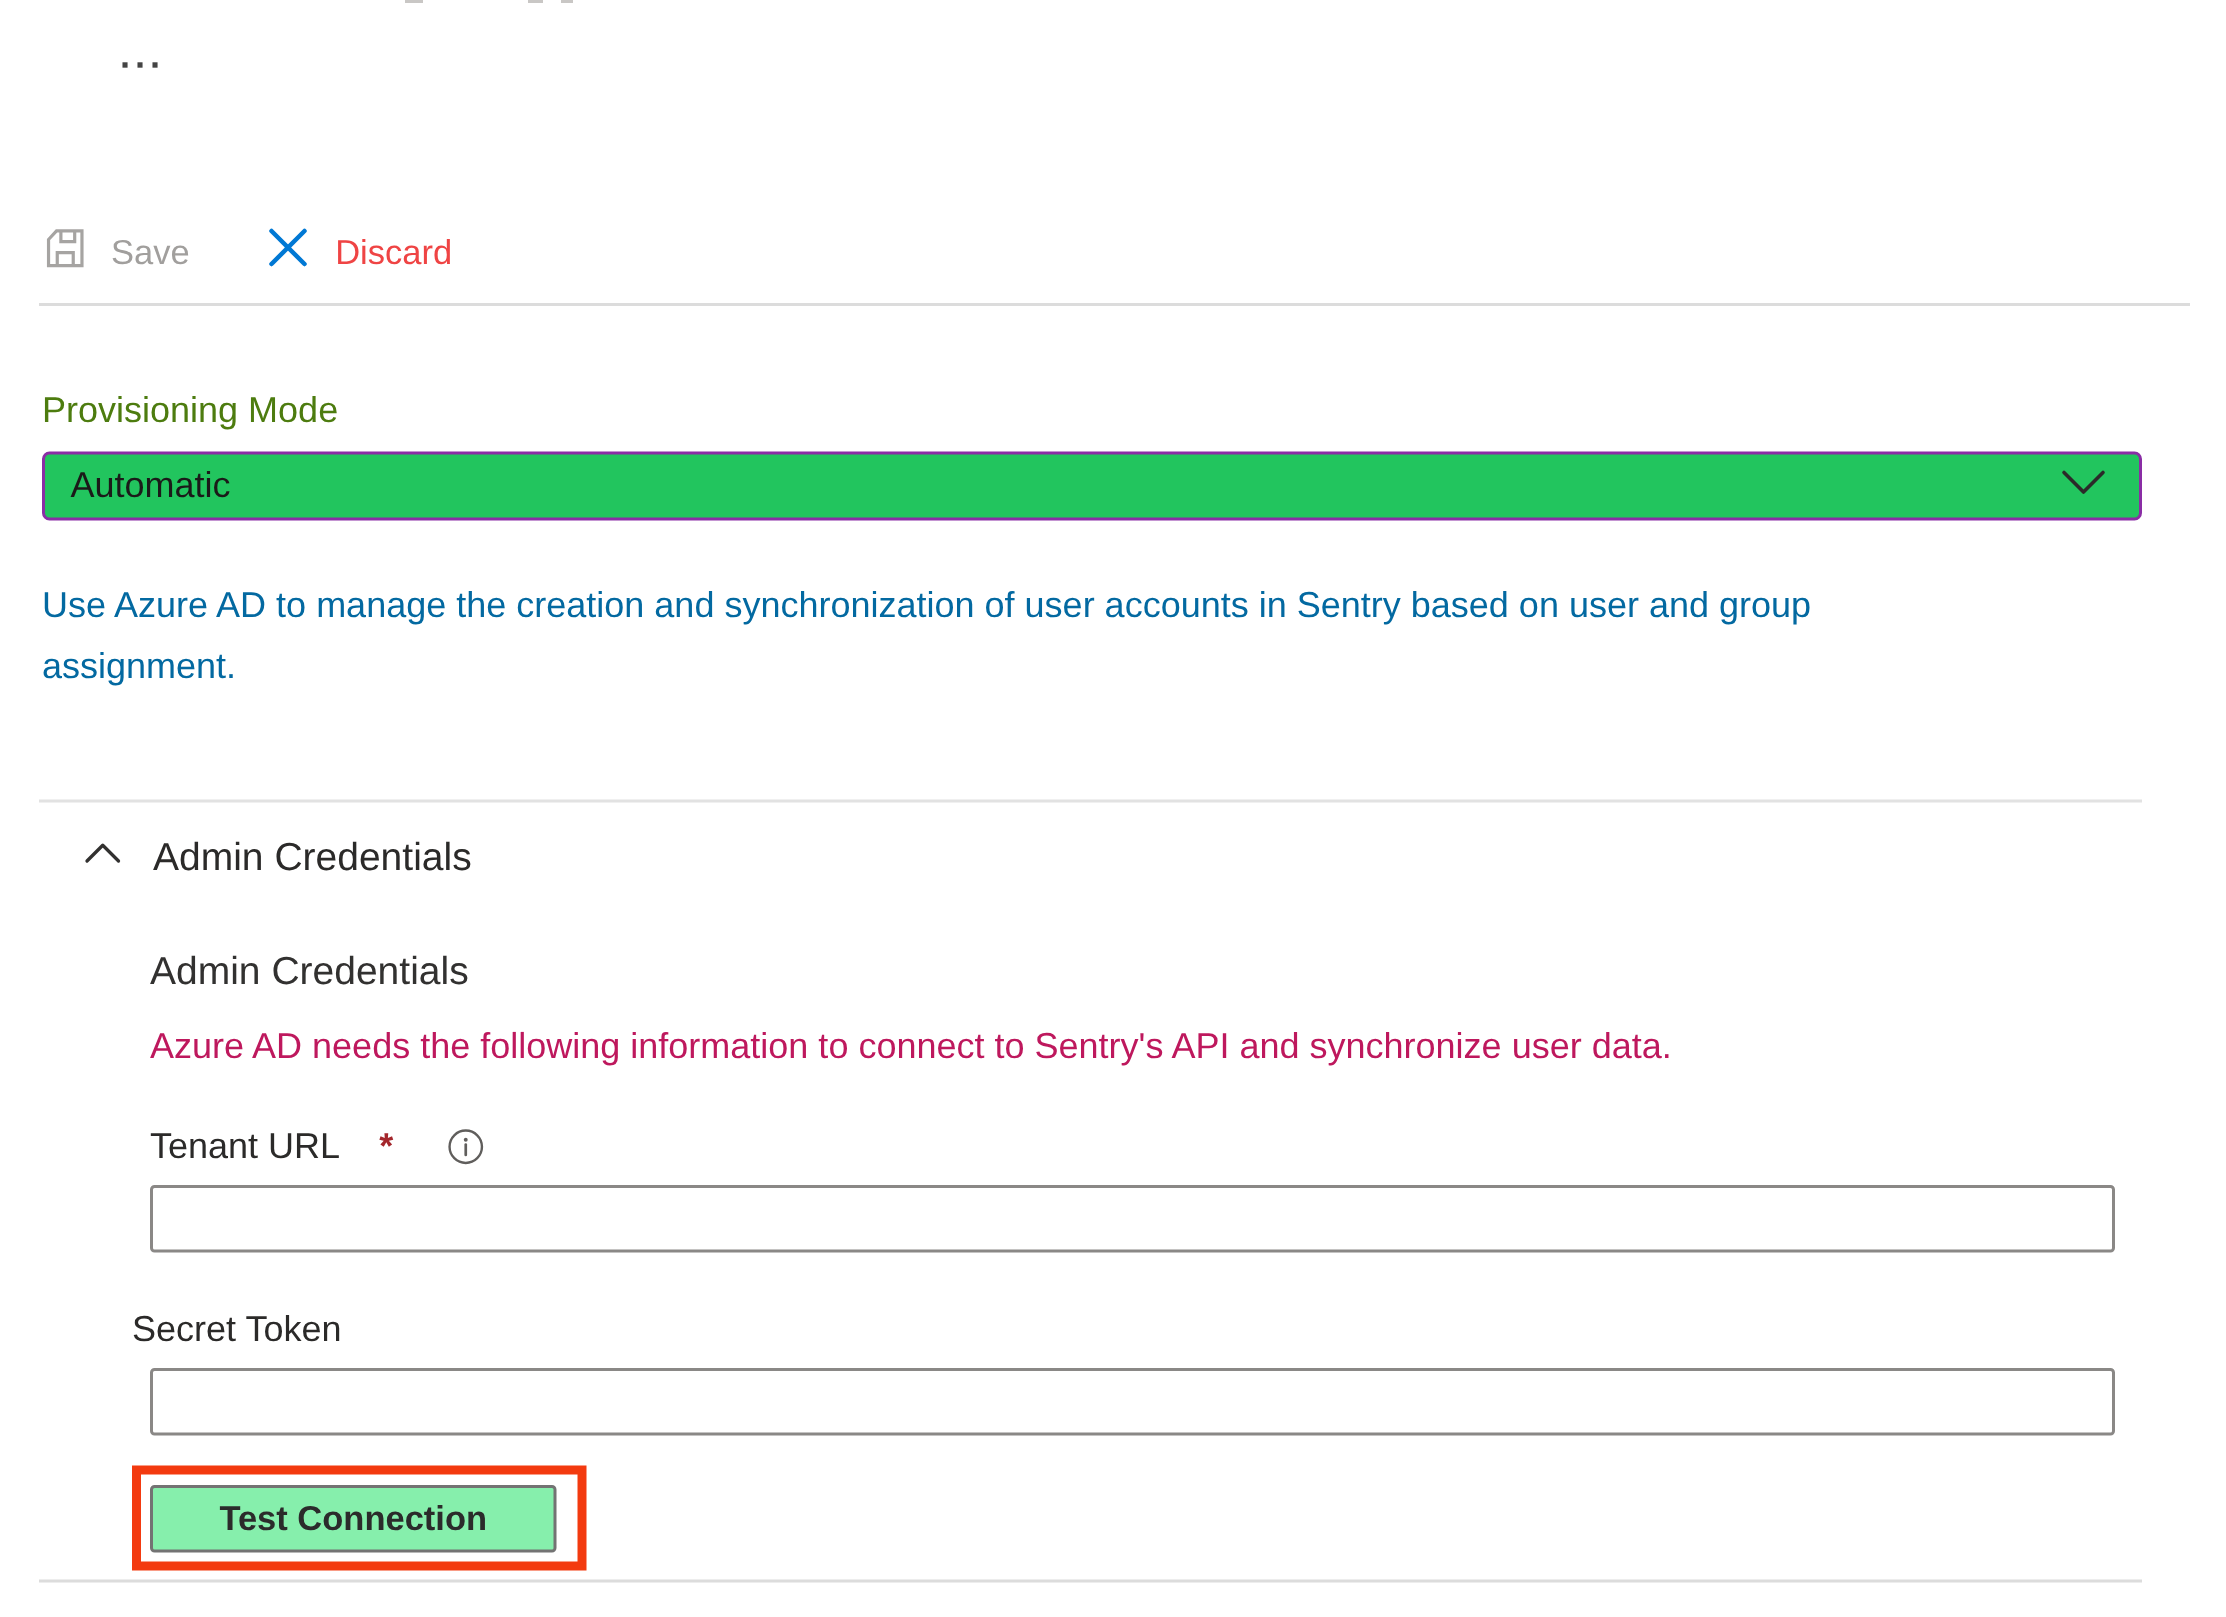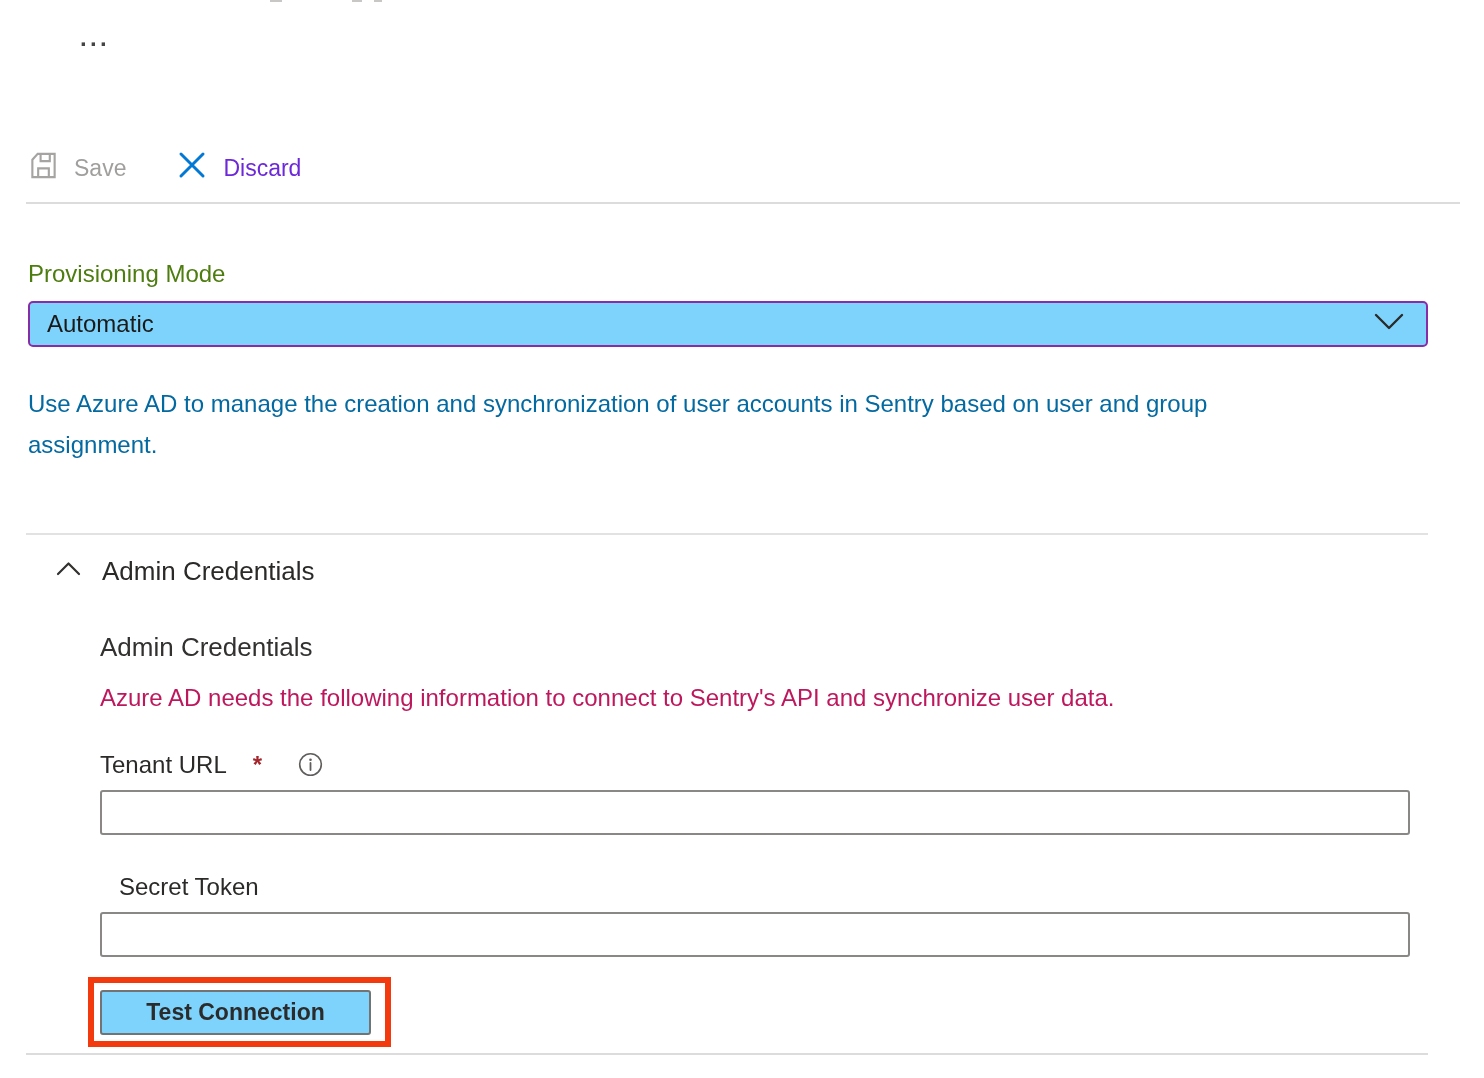--- a/index.html
+++ b/index.html
@@ -50,21 +50,21 @@
   }
   .cmd {
     display: flex;
     align-items: center;
     gap: 15px;
     font-size: 23px;
     cursor: pointer;
   }
   .cmd.disabled { cursor: default; }
   .cmd.disabled .cmd-label { color: #a19f9d; }
-  .cmd .cmd-label { color: #6d28d9; }
+  .cmd .cmd-label { color: #ef4444; }
 
   .divider {
     height: 2px;
     background: #dcdcdc;
     margin-left: 26px;
     margin-right: 24px;
   }
   .divider.thin { height: 1.5px; background: #e2e2e2; margin-right: 56px; }
   .divider.top { margin-top: 14px; }
   .divider.section { margin-top: 68px; }
@@ -78,21 +78,21 @@
   .dropdown {
     margin: 13px 56px 0 28px;
     height: 46px;
     border: 2.5px solid #8a2da5;
     border-radius: 5px;
     display: flex;
     align-items: center;
     justify-content: space-between;
     padding: 0 22px 0 17px;
     cursor: pointer;
-    background: #7dd3fc;
+    background: #22c55e;
   }
   .dropdown-value { font-size: 24px; color: #1b1a19; }
 
   .body-text {
     margin: 36px 56px 0 28px;
     max-width: 1310px;
     font-size: 24px;
     line-height: 41px;
     color: #0369a1;
   }
@@ -149,21 +149,21 @@
   .annotation-box {
     margin: 20px 0 0 88px;
     display: inline-block;
     border: 6px solid #f33a0f;
     padding: 7px 14px 6px 6px;
     background: transparent;
   }
   .test-btn {
     width: 271px;
     height: 45px;
-    background: #7dd3fc;
+    background: #86efac;
     border: 2px solid #737373;
     border-radius: 3px;
     font-family: "Liberation Sans", sans-serif;
     font-size: 23px;
     font-weight: 700;
     color: #2b2b2b;
     cursor: pointer;
     display: flex;
     align-items: center;
     justify-content: center;
@@ -241,21 +241,21 @@
     <svg width="25" height="25" viewBox="0 0 25 25" fill="none">
       <circle cx="12.5" cy="12.5" r="10.8" stroke="#605e5c" stroke-width="1.6"></circle>
       <circle cx="12.5" cy="7.8" r="1.3" fill="#605e5c"></circle>
       <path d="M12.5 11 V18" stroke="#605e5c" stroke-width="1.8" stroke-linecap="round"></path>
     </svg>
   </span>
 </div>
 
 <input class="text-input" type="text" value="" style="">
 
-<div class="input-label secret-label" style="margin-left:119px;">Secret Token</div>
+<div class="input-label secret-label" style="margin-left:88px;">Secret Token</div>
 
 <input class="text-input second" type="password" value="" style="">
 
 <div class="annotation-box">
   <button class="test-btn">Test Connection</button>
 </div>
 
 <div class="divider bottom"></div>
 
 

